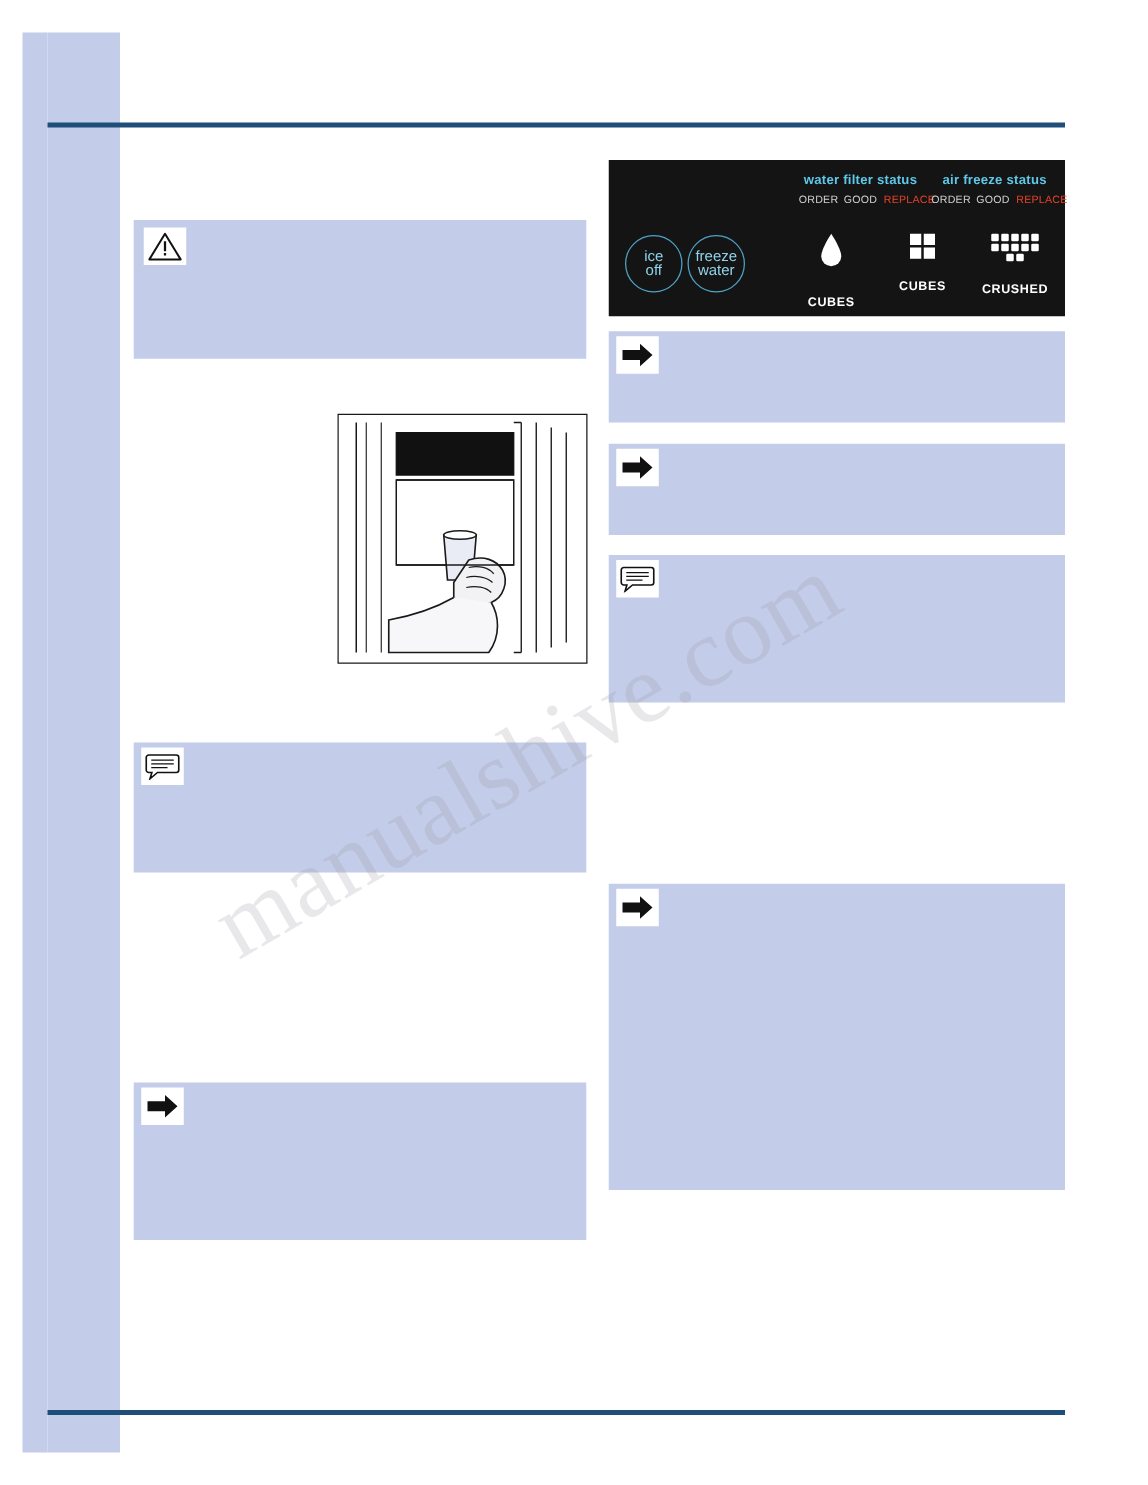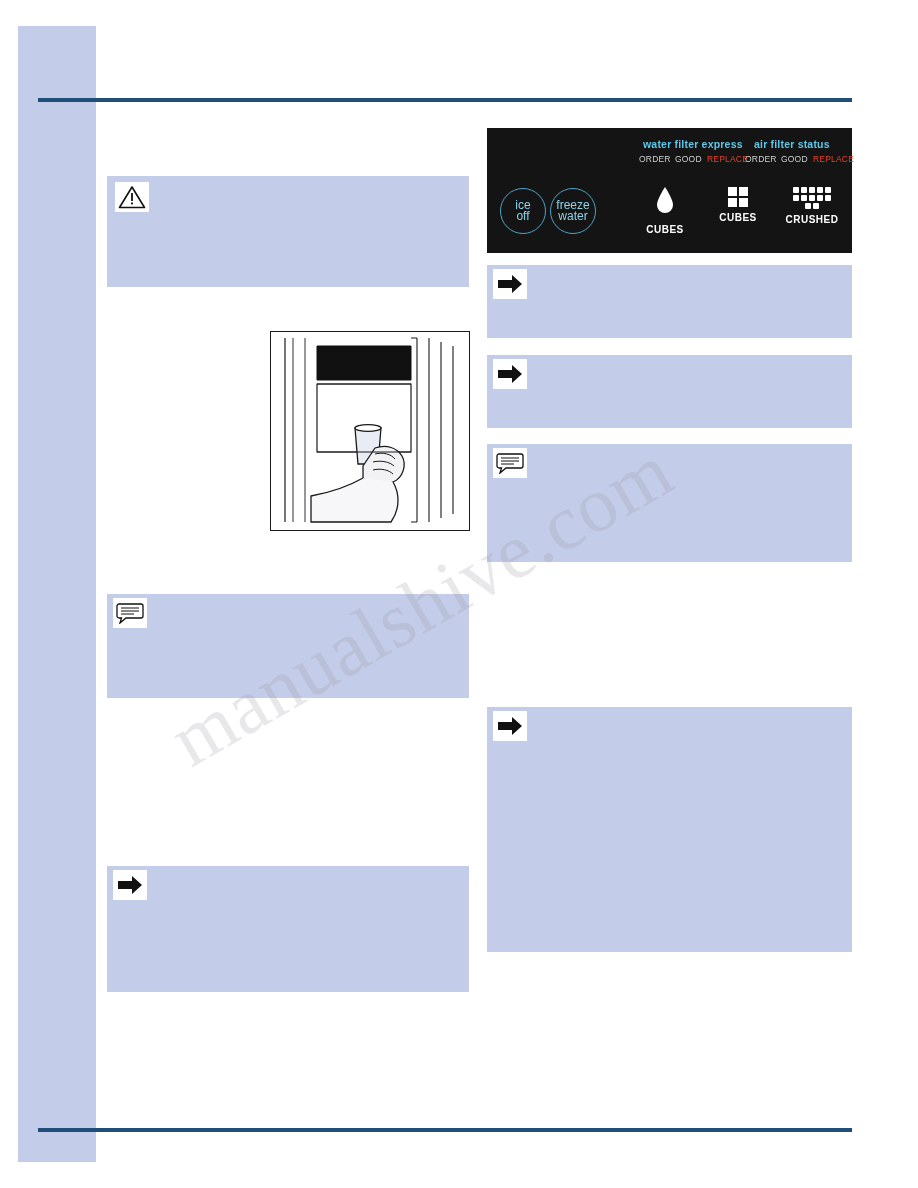--- a/index.html
+++ b/index.html
@@ -129,21 +129,21 @@
   }
   .dispense-item {
     position: absolute;
     text-align: center;
     color: #ffffff;
   }
   .dispense-item .label {
     font-size: 10px;
     font-weight: bold;
     letter-spacing: 0.5px;
-    margin-top: 4px;
+    margin-top: 16px;
   }
   .cube {
     width: 9px; height: 9px; background: #ffffff; display: inline-block; margin: 1px;
   }
   .cubes-grid { width: 24px; margin: 0 auto; font-size: 0; }
   .crushed-grid { width: 42px; margin: 0 auto; font-size: 0; }
   .crumb {
     width: 6px; height: 6px; background: #ffffff; display: inline-block; margin: 1px; border-radius: 1px;
   }
 
@@ -253,22 +253,22 @@
     <div class="badge">
       <svg width="28" height="22" viewBox="0 0 28 22">
         <path d="M2 7 H16 V2 L26 11 L16 20 V15 H2 Z" fill="#111"></path>
       </svg>
     </div>
     <div class="body-text"></div>
   </div>
 
   <div class="panel">
 
-    <div class="filter-head" style="left:156px; top:10px;">water filter express</div>
-    <div class="filter-head" style="left:267px; top:10px;">air filter status</div>
+    <div class="filter-head" style="left:156px; top:10px;">water filter status</div>
+    <div class="filter-head" style="left:267px; top:10px;">air freeze status</div>
 
     <div class="filter-states st-order" style="left:152px; top:26px;">ORDER</div>
     <div class="filter-states st-good" style="left:188px; top:26px;">GOOD</div>
     <div class="filter-states st-replace" style="left:220px; top:26px;">REPLACE</div>
 
     <div class="filter-states st-order" style="left:258px; top:26px;">ORDER</div>
     <div class="filter-states st-good" style="left:294px; top:26px;">GOOD</div>
     <div class="filter-states st-replace" style="left:326px; top:26px;">REPLACE</div>
 
     <div class="btn-circle" style="left:13px; top:60px;">

